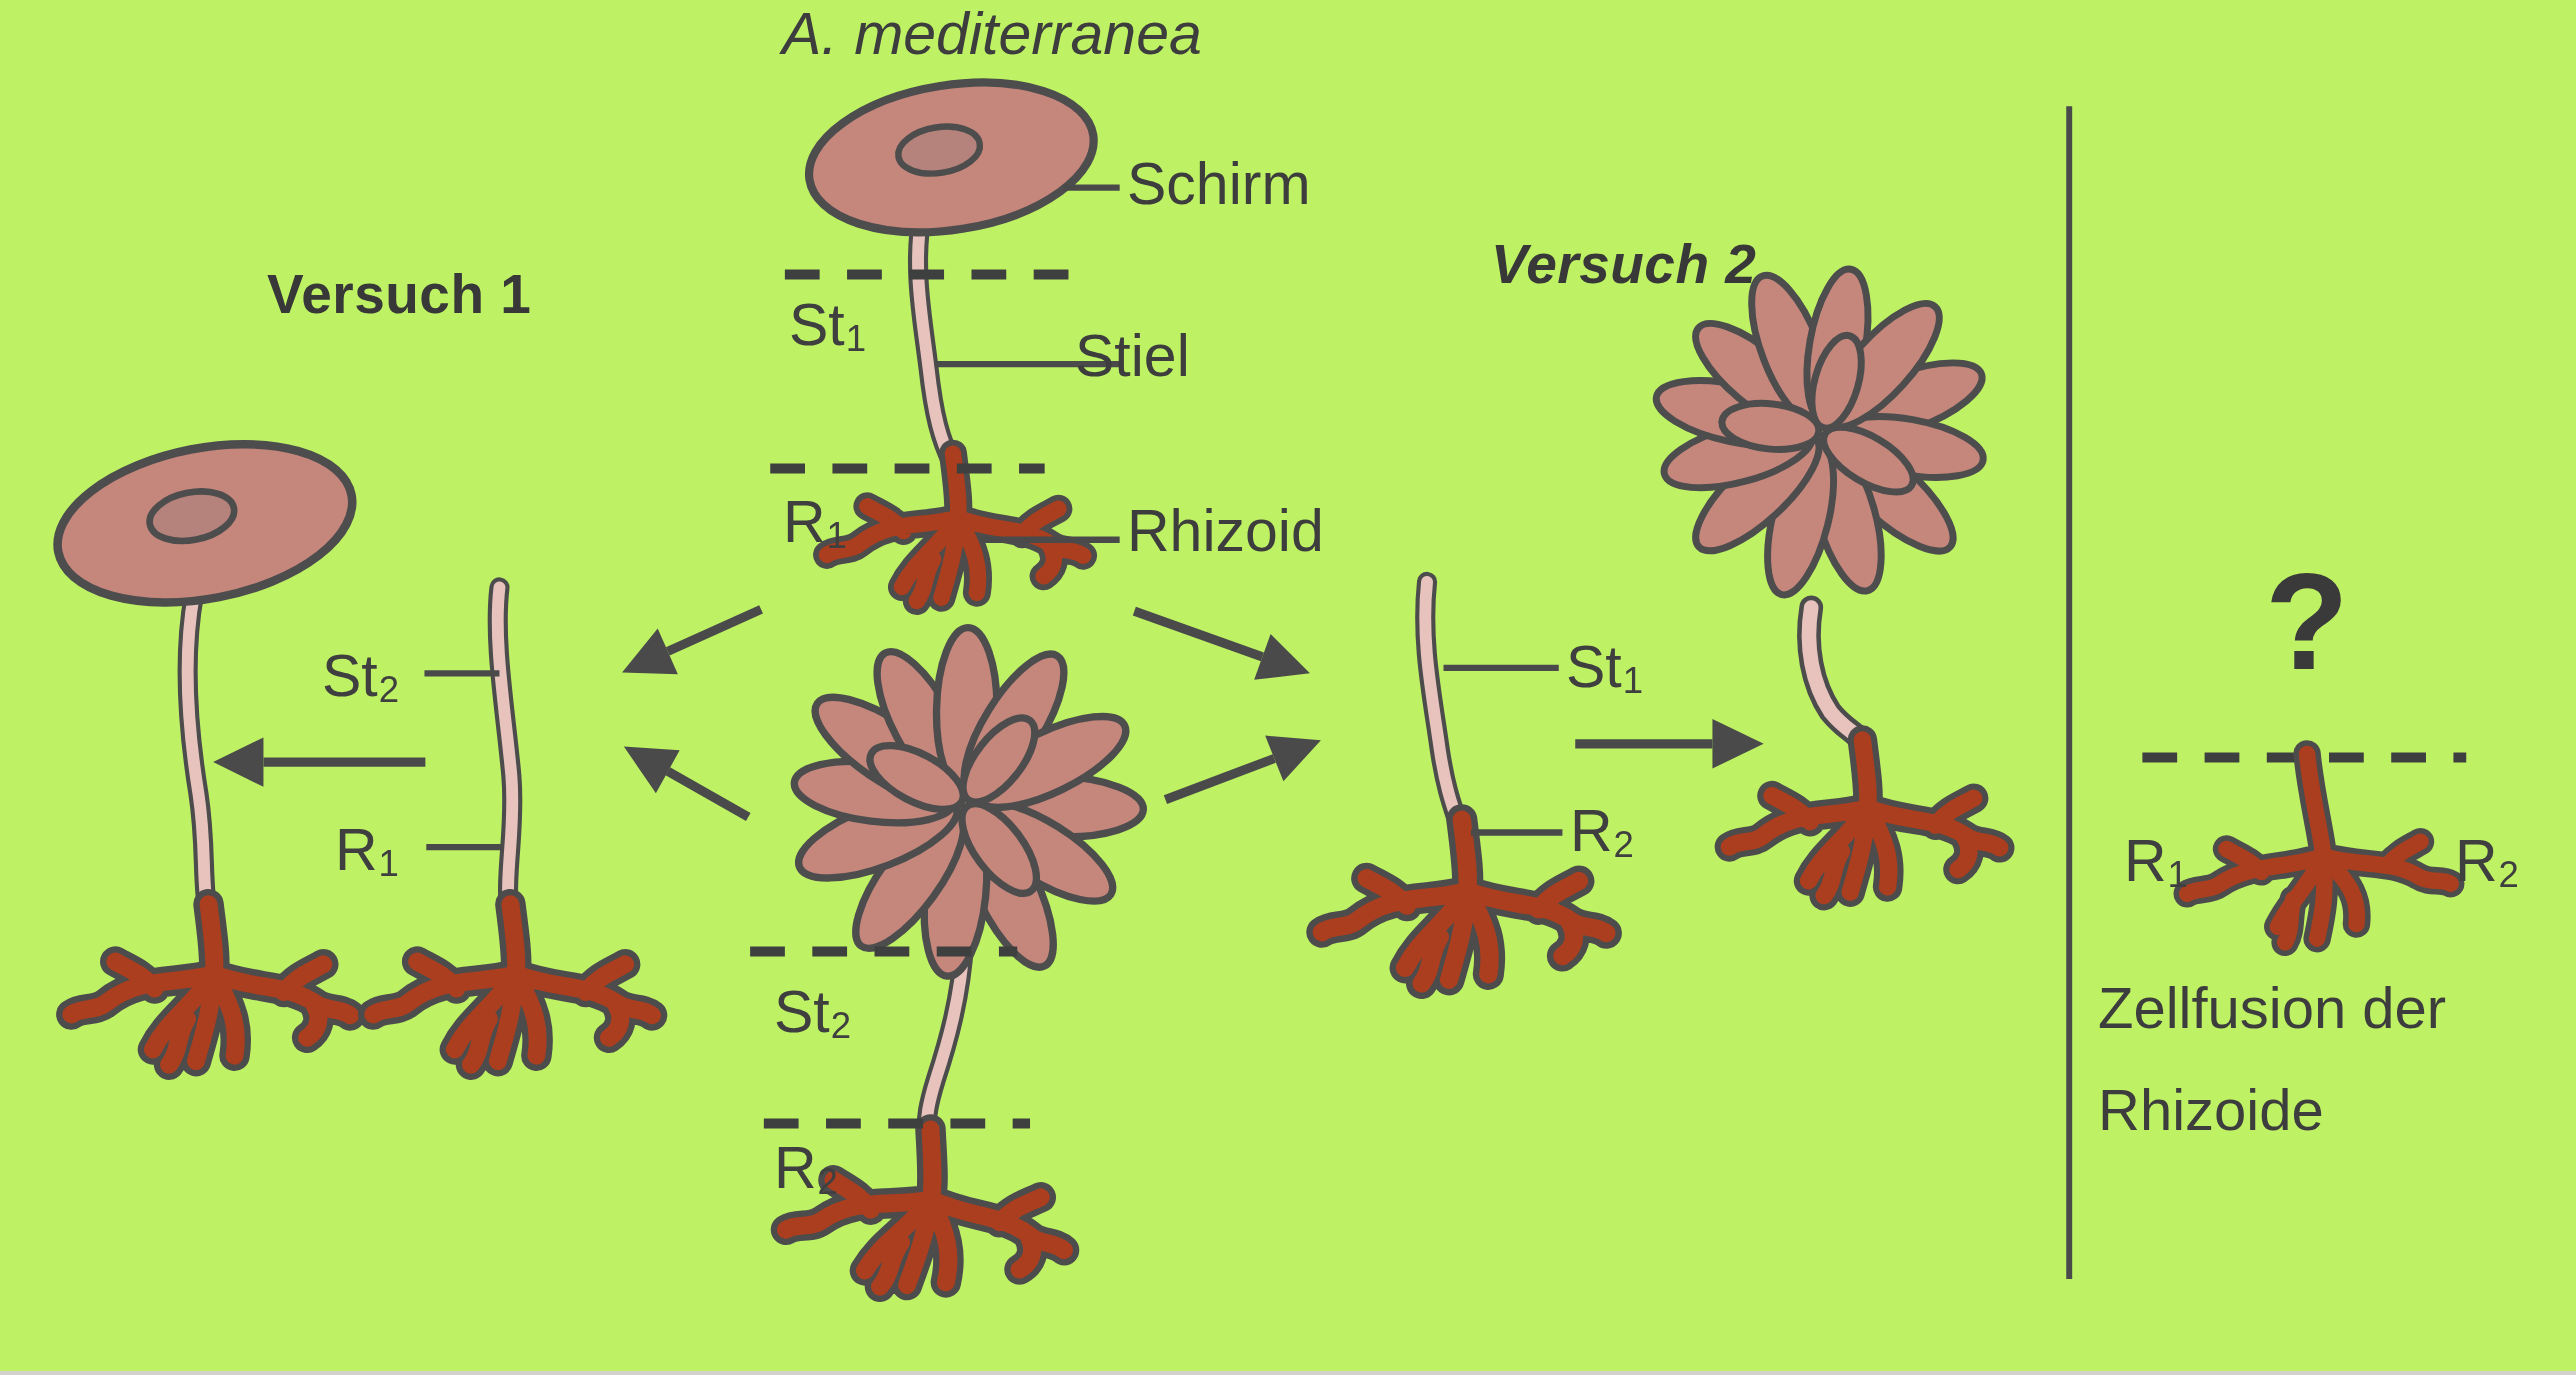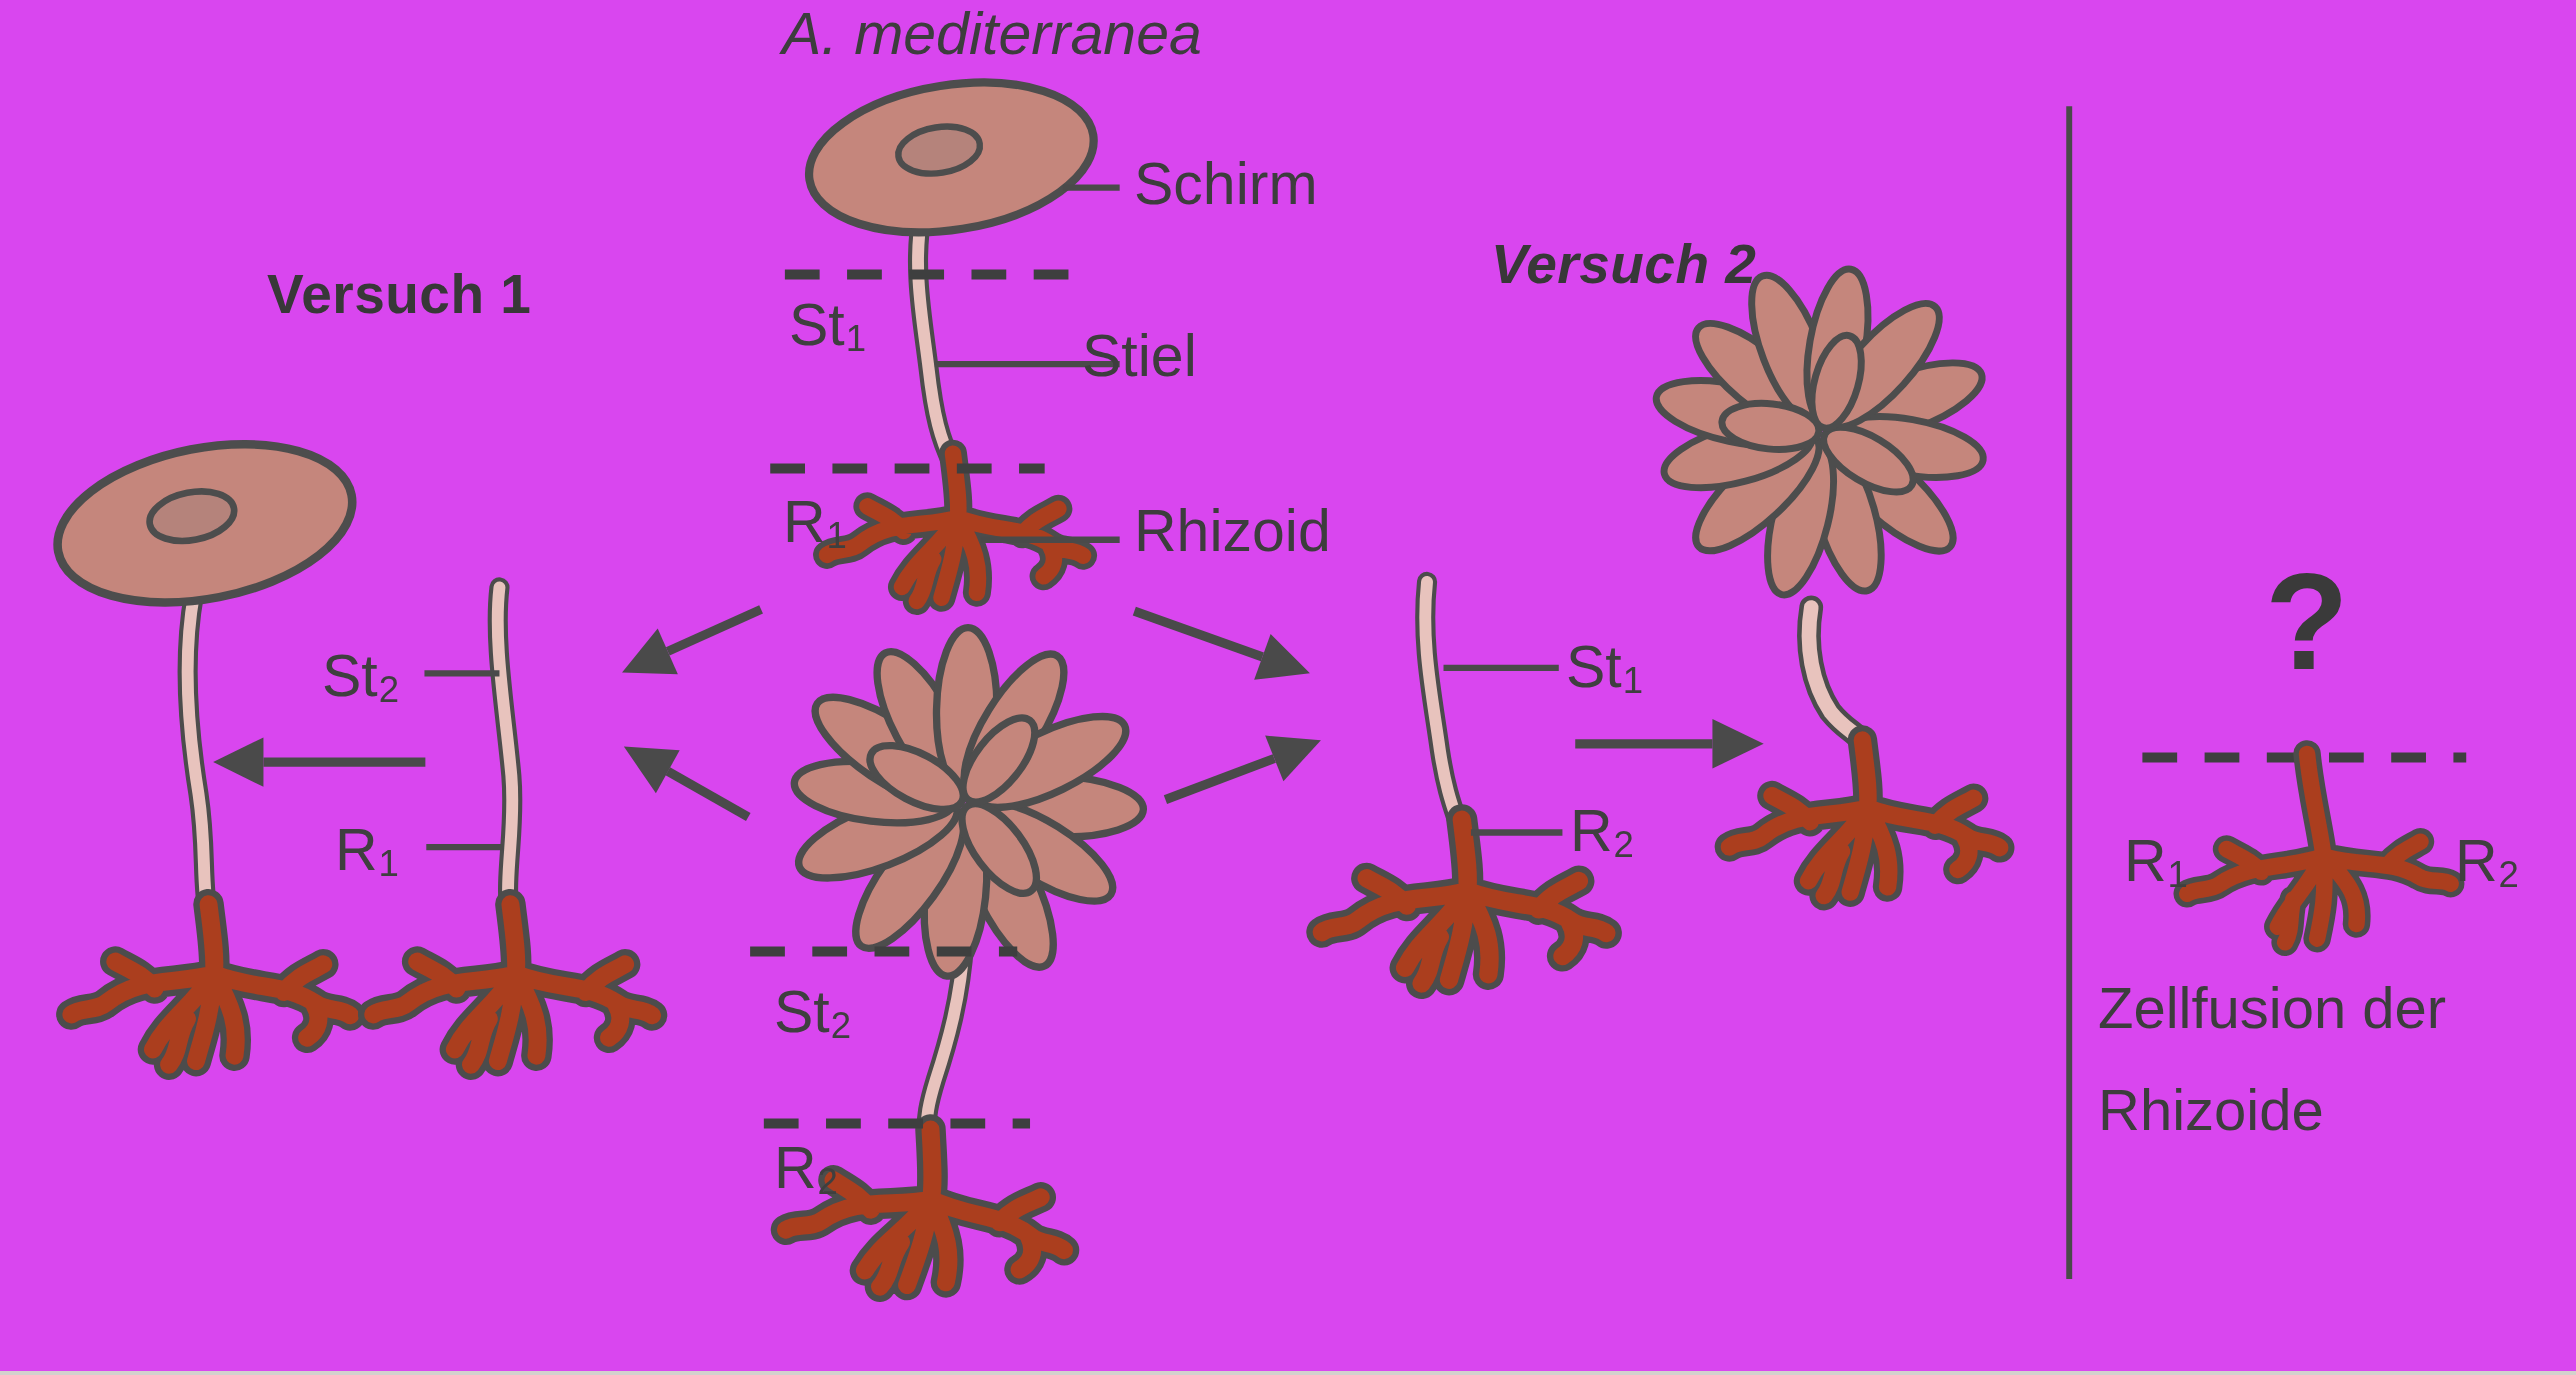--- a/index.html
+++ b/index.html
@@ -1,26 +1,26 @@
 <!DOCTYPE html>
 <html style="font-size:14.6px"><head>
 <meta charset="utf-8">
 <style>
   html,body{margin:0;padding:0;background:#e8e8e8;}
   #canvas{
     position:relative;width:2576px;height:1376px;overflow:hidden;
-    background:#d946ef;
+    background:#bef264;
     font-family:"Liberation Sans","DejaVu Sans",sans-serif;
     color:#3b3b3b;
   }
   #art{position:absolute;left:0;top:0;z-index:1;}
   .txt{position:absolute;z-index:2;white-space:nowrap;line-height:1.05;}
   .title{font-size:55px;font-weight:bold;color:#383838;letter-spacing:0.5px;}
   .species{font-size:59px;font-style:italic;color:#3d3d3d;}
-  .organ{font-size:59px;color:#3d3d3d;margin-left:7px;}
+  .organ{font-size:59px;color:#3d3d3d;}
   .plabel{font-size:59px;color:#3f3f3f;}
   .plabel sub{font-size:0.62em;vertical-align:baseline;position:relative;top:0.17em;line-height:0;margin-left:0.9px;}
   .qmark{font-size:137px;font-weight:bold;color:#3a3a3a;line-height:0.9;}
   .caption{font-size:58px;color:#3d3d3d;line-height:102px;white-space:nowrap;}
   .bottom-strip{position:absolute;left:0;bottom:0;width:100%;height:5.5px;background:#d3d1cd;z-index:3;}
 
   
   .petal{fill:#c5867c;stroke:#4d4d4d;stroke-width:8;}
   .cap-disc{fill:#c5867c;stroke:#4d4d4d;stroke-width:9;}
   .cap-core{fill:#b5837b;stroke:#4d4d4d;stroke-width:7;}

